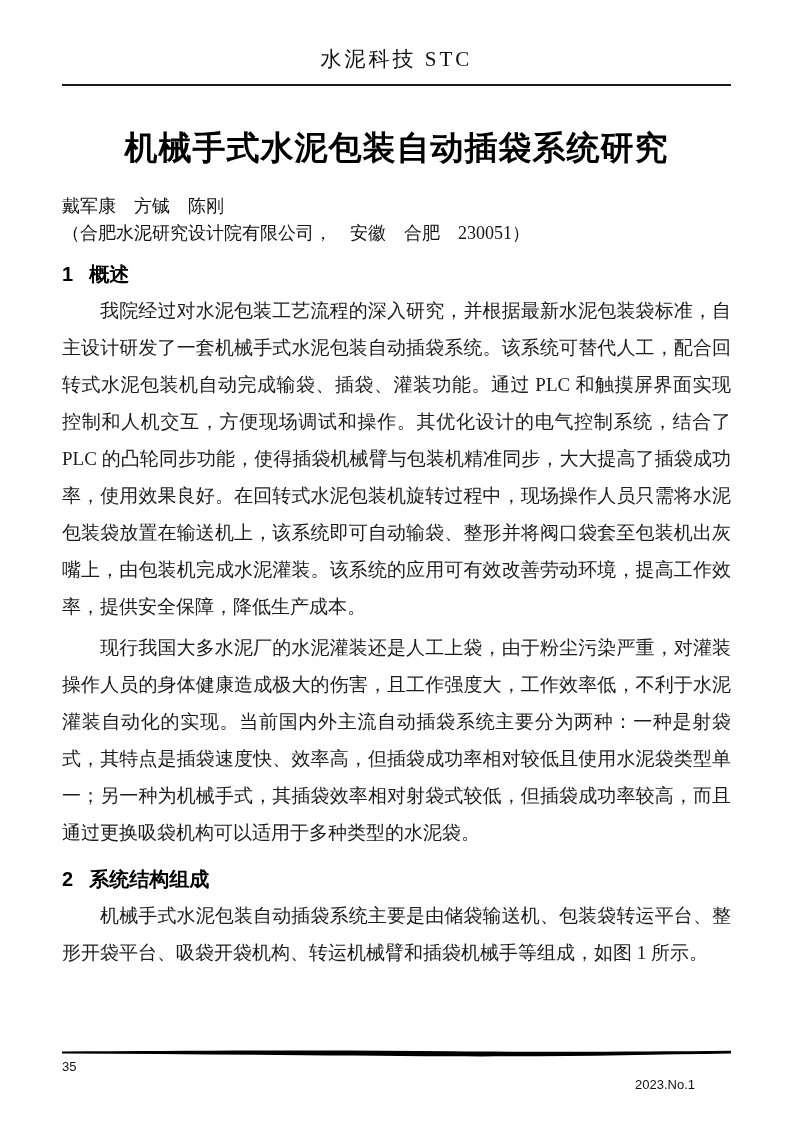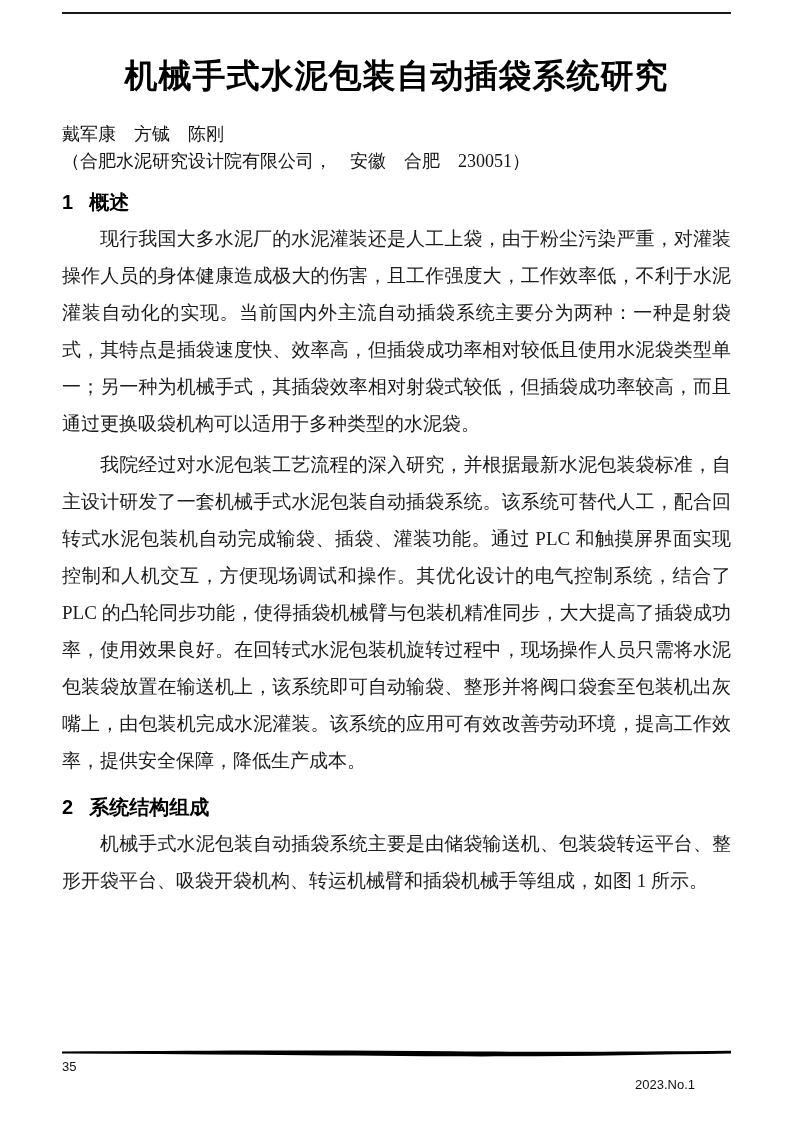--- a/index.html
+++ b/index.html
@@ -110,35 +110,36 @@
     right: 36px;
     top: 18px;
   }
 </style>
 </head>
 <body>
 
 <div class="page">
   <div class="content">
 
+    <div class="journal-name">水泥科技 STC</div>
     <div class="header-rule"></div>
 
     <h1 class="article-title">机械手式水泥包装自动插袋系统研究</h1>
 
     <div class="authors">戴军康　方铖　陈刚</div>
 
     <div class="affiliation">（合肥水泥研究设计院有限公司，　安徽　合肥　230051）</div>
 
     <h2 class="section-heading">
       <span class="sec-num">1</span><span class="sec-title">概述</span>
     </h2>
 
+    <p class="body-para">我院经过对水泥包装工艺流程的深入研究，并根据最新水泥包装袋标准，自主设计研发了一套机械手式水泥包装自动插袋系统。该系统可替代人工，配合回转式水泥包装机自动完成输袋、插袋、灌装功能。通过 PLC 和触摸屏界面实现控制和人机交互，方便现场调试和操作。其优化设计的电气控制系统，结合了 PLC 的凸轮同步功能，使得插袋机械臂与包装机精准同步，大大提高了插袋成功率，使用效果良好。在回转式水泥包装机旋转过程中，现场操作人员只需将水泥包装袋放置在输送机上，该系统即可自动输袋、整形并将阀口袋套至包装机出灰嘴上，由包装机完成水泥灌装。该系统的应用可有效改善劳动环境，提高工作效率，提供安全保障，降低生产成本。</p>
+
     <p class="body-para">现行我国大多水泥厂的水泥灌装还是人工上袋，由于粉尘污染严重，对灌装操作人员的身体健康造成极大的伤害，且工作强度大，工作效率低，不利于水泥灌装自动化的实现。当前国内外主流自动插袋系统主要分为两种：一种是射袋式，其特点是插袋速度快、效率高，但插袋成功率相对较低且使用水泥袋类型单一；另一种为机械手式，其插袋效率相对射袋式较低，但插袋成功率较高，而且通过更换吸袋机构可以适用于多种类型的水泥袋。</p>
-
-    <p class="body-para">我院经过对水泥包装工艺流程的深入研究，并根据最新水泥包装袋标准，自主设计研发了一套机械手式水泥包装自动插袋系统。该系统可替代人工，配合回转式水泥包装机自动完成输袋、插袋、灌装功能。通过 PLC 和触摸屏界面实现控制和人机交互，方便现场调试和操作。其优化设计的电气控制系统，结合了 PLC 的凸轮同步功能，使得插袋机械臂与包装机精准同步，大大提高了插袋成功率，使用效果良好。在回转式水泥包装机旋转过程中，现场操作人员只需将水泥包装袋放置在输送机上，该系统即可自动输袋、整形并将阀口袋套至包装机出灰嘴上，由包装机完成水泥灌装。该系统的应用可有效改善劳动环境，提高工作效率，提供安全保障，降低生产成本。</p>
 
     <h2 class="section-heading">
       <span class="sec-num">2</span><span class="sec-title">系统结构组成</span>
     </h2>
 
     <p class="body-para">机械手式水泥包装自动插袋系统主要是由储袋输送机、包装袋转运平台、整形开袋平台、吸袋开袋机构、转运机械臂和插袋机械手等组成，如图 1 所示。</p>
 
   </div>
 
   <div class="footer">

